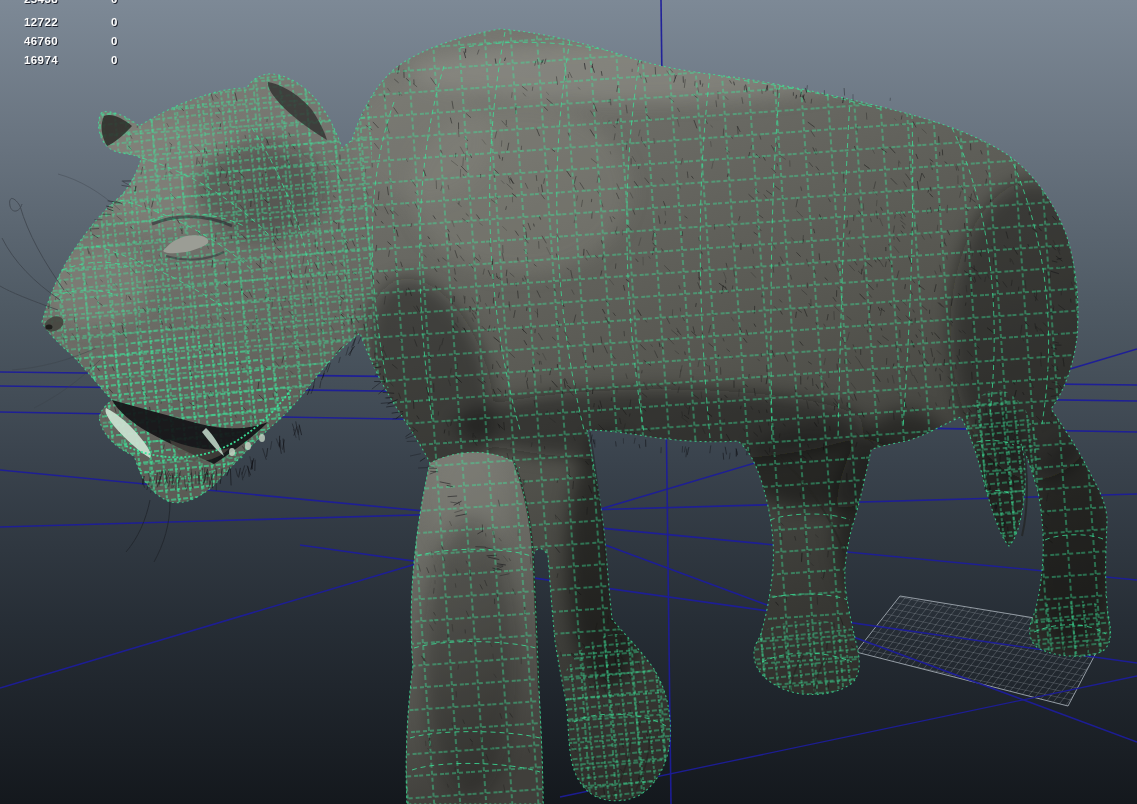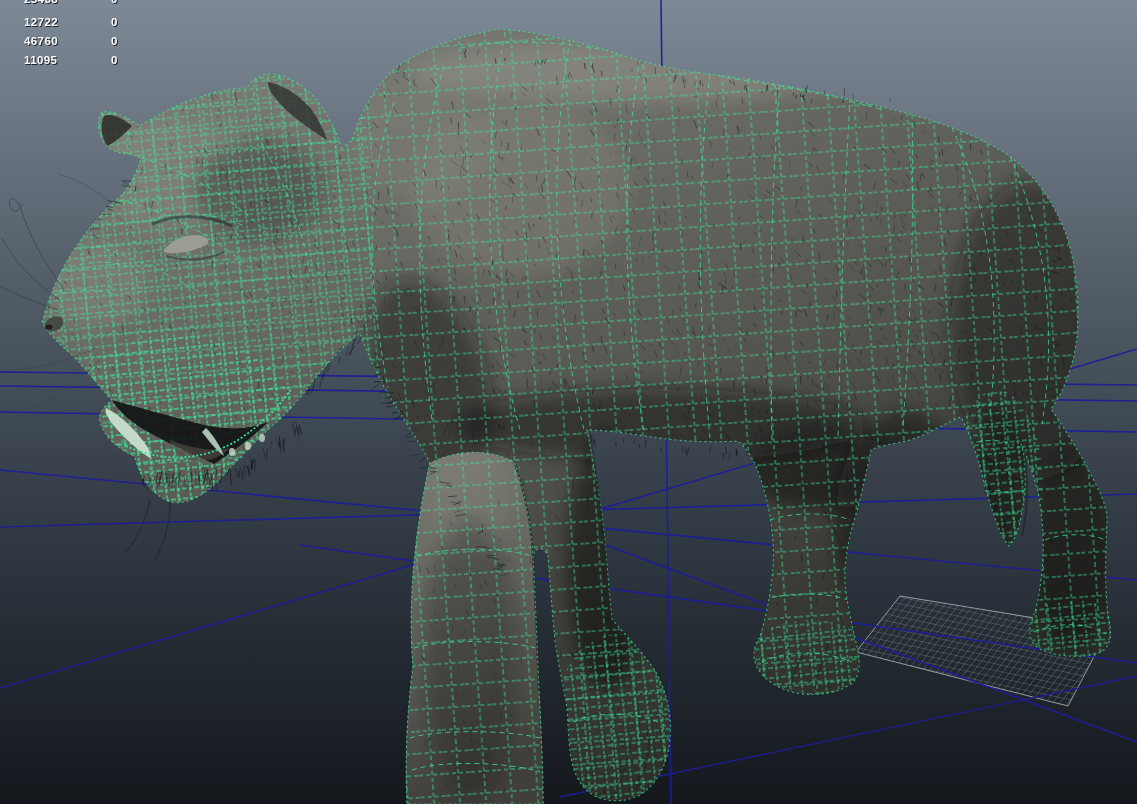--- a/index.html
+++ b/index.html
@@ -2353,16 +2353,16 @@
   </div>
   <div class="hud-row r1">
     <span>12722</span>
     <span class="c2">0</span>
   </div>
   <div class="hud-row r2">
     <span>46760</span>
     <span class="c2">0</span>
   </div>
   <div class="hud-row r3">
-    <span>11095</span>
+    <span>16974</span>
     <span class="c2">0</span>
   </div>
 </div>
 
 </body></html>

